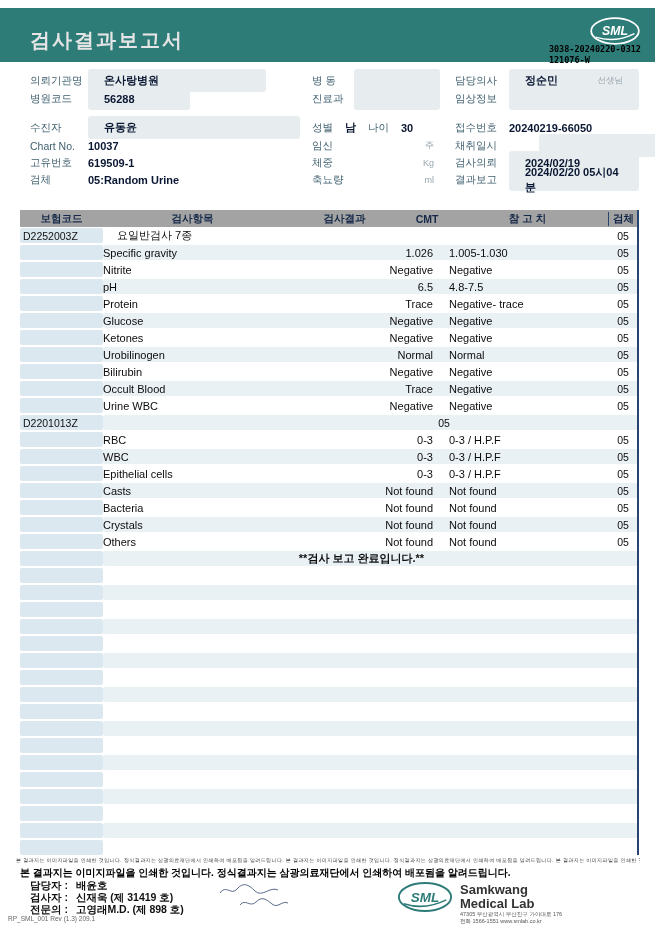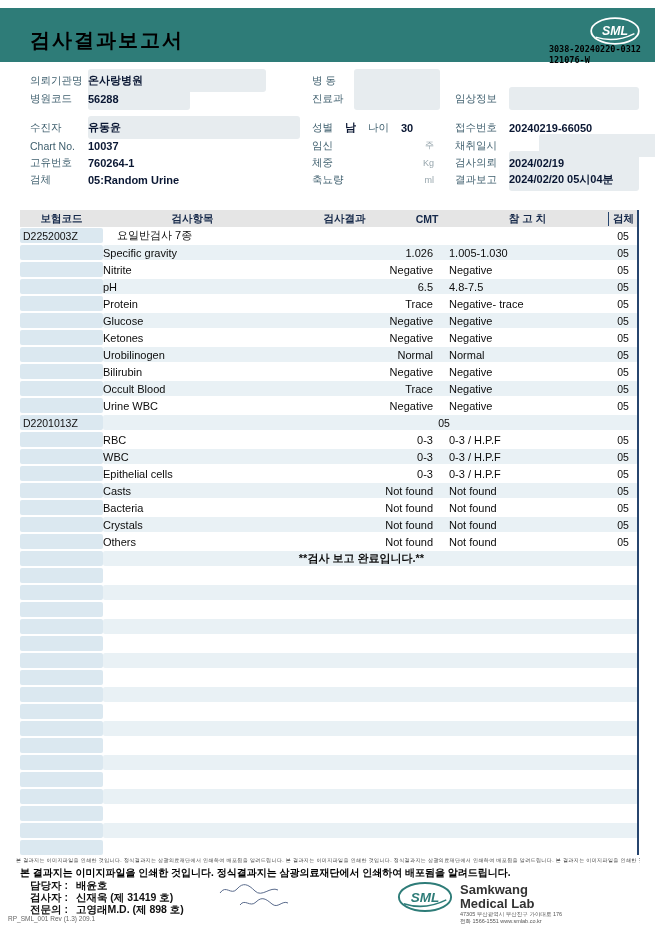--- a/index.html
+++ b/index.html
@@ -6,45 +6,45 @@
   html,body { margin:0; padding:0; }
   body {
     width:655px; height:925px; position:relative; overflow:hidden;
     background:#ffffff; color:#111;
     font-family:"Liberation Sans", sans-serif;
   }
   .page { position:absolute; inset:0; }
 
   
   .header-bar { position:absolute; left:0; top:8px; width:655px; height:54px; background:#2e7c78; }
-  .report-title { position:absolute; left:30px; top:19px; font-size:20px; font-weight:bold; color:#000000; letter-spacing:2px; }
+  .report-title { position:absolute; left:30px; top:19px; font-size:20px; font-weight:bold; color:#e5e5e5; letter-spacing:2px; }
   .logo-top { position:absolute; right:12px; top:8px; width:56px; height:30px; color:#ffffff; }
   .doc-number { position:absolute; right:14px; top:36px; font-family:"DejaVu Sans Mono", monospace; font-size:8.5px; font-weight:bold; color:#000; line-height:10.5px; text-align:left; }
 
   
   .fld { position:absolute; display:flex; align-items:center; height:15px; font-size:10.5px; }
   .lab { color:#3f5f6e; flex:0 0 auto; }
   .lw58 { width:58px; } .lw42 { width:42px; } .lw54 { width:54px; }
   .val { font-weight:bold; color:#0a1733; font-size:11px; }
-  .pill { background:#e7ecef; border-radius:3px; display:flex; align-items:center; padding:0 0; height:23px; }
+  .pill { background:#e7ecef; border-radius:3px; display:flex; align-items:center; padding:0 16px; height:23px; }
   .pw86{width:86px;} .pw102{width:102px;} .pw130{width:130px;} .pw178{width:178px;} .pw212{width:212px;}
   .suffix { color:#9aa7ad; font-size:8.5px; margin-left:auto; }
   .unit { color:#97a6ad; font-size:9px; }
   .between { justify-content:space-between; width:122px; }
   .gap12 { gap:12px; }
 
   #f-reqorg{left:30px;top:73px;}   #f-ward{left:312px;top:73px;}   #f-doctor{left:455px;top:73px;}
   #f-hospcode{left:30px;top:91px;} #f-dept{left:312px;top:91px;}   #f-clinical{left:455px;top:91px;}
   #f-patient{left:30px;top:120px;} #f-sexage{left:312px;top:120px;} #f-reception{left:455px;top:120px;}
   #f-chart{left:30px;top:138px;}   #f-preg{left:312px;top:138px;}  #f-collect{left:455px;top:138px;gap:30px;}
   #f-unique{left:30px;top:155px;}  #f-weight{left:312px;top:155px;} #f-reqdate{left:455px;top:155px;}
   #f-specimen{left:30px;top:172px;} #f-urine{left:312px;top:172px;} #f-report{left:455px;top:172px;}
 
   
-  .thead { position:absolute; left:20px; top:210px; width:618px; height:17px; display:flex; background:#e5e5e5; align-items:center; }
+  .thead { position:absolute; left:20px; top:210px; width:618px; height:17px; display:flex; background:#a3a3a3; align-items:center; }
   .th { font-size:10.5px; font-weight:bold; color:#16294a; text-align:center; }
   .th-code{width:83px;} .th-name{width:179px;} .th-result{width:125px;} .th-cmt{width:40px;} .th-ref{width:161px;} .th-spec{width:30px; border-left:1px solid #27456e;}
 
   .table-body { position:absolute; left:20px; top:227px; width:618px; }
   .trow { display:flex; height:17px; align-items:center; }
   .cell-code { width:83px; height:15px; background:#dbe8f0; border-radius:2px; font-size:10.5px; color:#111; display:flex; align-items:center; padding-left:3px; }
   .row-rest { width:535px; height:15px; display:flex; align-items:center; border-radius:2px; margin-left:0; }
   .trow.stripe .row-rest { background:#e9f1f5; }
   .cell-name { width:179px; padding-left:0; font-size:11px; color:#0c0c0c; white-space:nowrap; overflow:hidden; }
   .cell-name.group { padding-left:14px; }
@@ -92,20 +92,27 @@
     <span class="pill pw178">
         <span class="val">온사랑병원</span>
       </span>
   </div>
   <div class="fld" id="f-ward">
     <span class="lab lw42">병 동</span>
     <span class="pill pw86">
         <span class="val"></span>
       </span>
   </div>
+  <div class="fld" id="f-doctor">
+    <span class="lab lw54">담당의사</span>
+    <span class="pill pw130">
+        <span class="val">정순민</span>
+        <span class="suffix">선생님</span>
+      </span>
+  </div>
 
   <div class="fld" id="f-hospcode">
     <span class="lab lw58">병원코드</span>
     <span class="pill pw102">
         <span class="val">56288</span>
       </span>
   </div>
   <div class="fld" id="f-dept">
     <span class="lab lw42">진료과</span>
     <span class="pill pw86">
@@ -146,21 +153,21 @@
   </div>
   <div class="fld" id="f-collect">
     <span class="lab lw54">채취일시</span>
     <span class="pill pw130">
         <span class="val"></span>
       </span>
   </div>
 
   <div class="fld" id="f-unique">
     <span class="lab lw58">고유번호</span>
-    <span class="val">760264-1</span>
+    <span class="val">619509-1</span>
   </div>
   <div class="fld between" id="f-weight">
     <span class="lab">체중</span>
     <span class="unit">Kg</span>
   </div>
   <div class="fld" id="f-reqdate">
     <span class="lab lw54">검사의뢰</span>
     <span class="pill pw130">
         <span class="val">2024/02/19</span>
       </span>

